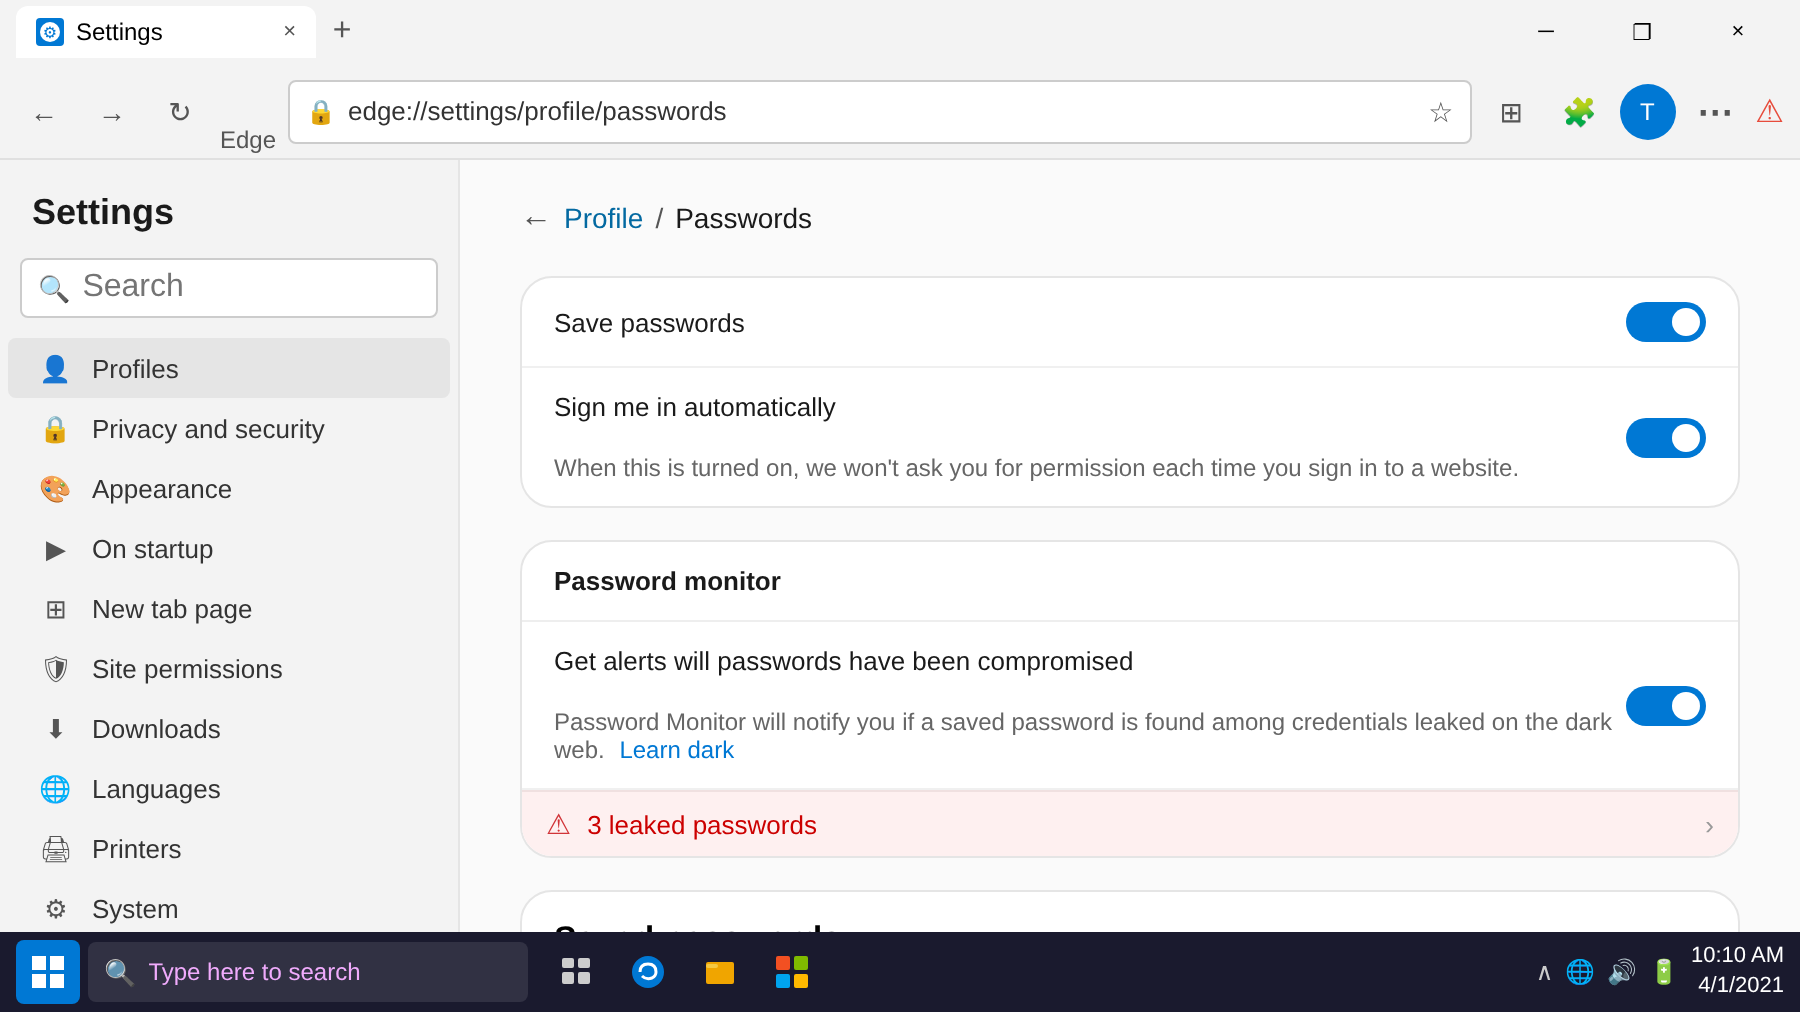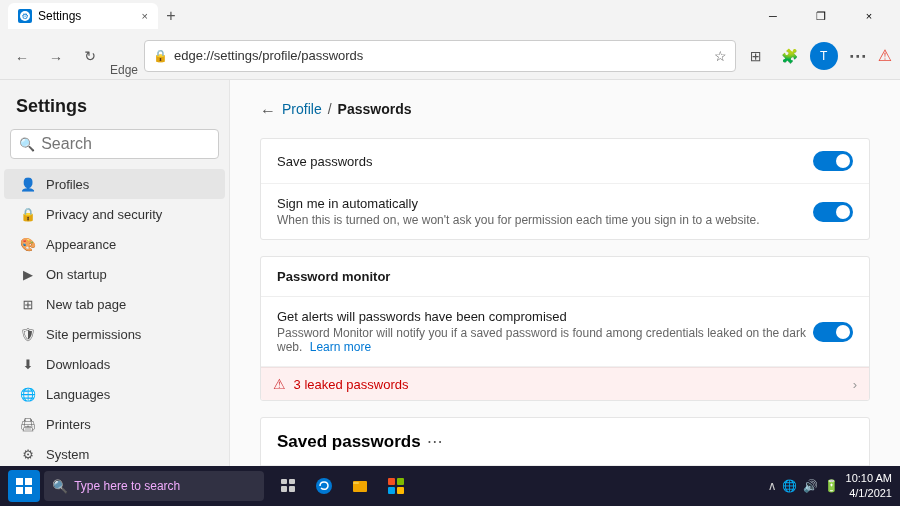--- a/index.html
+++ b/index.html
@@ -122,46 +122,46 @@
     .breadcrumb {
       display: flex;
       align-items: center;
       gap: 6px;
       margin-bottom: 20px;
       font-size: 14px;
     }
     .breadcrumb-back { cursor:pointer; color:#555; font-size:16px; }
     .breadcrumb-link { color: #0369a1; cursor:pointer; }
     .breadcrumb-sep { color: #555; }
-    .breadcrumb-current { color: #1a1a1a; font-weight: 700; text-align: center; }
+    .breadcrumb-current { color: #1a1a1a; font-weight: 400; text-align: center; }
 
     .section {
       background: #fff;
       border: 1px solid #e5e5e5;
-      border-radius: 3px;
+      border-radius: 16px;
       margin-bottom: 16px;
       overflow: hidden;
     }
     .section-header {
       padding: 12px 16px;
       font-size: 13px;
       font-weight: 600;
       border-bottom: 1px solid #eee;
       color: #1a1a1a;
     }
     .setting-row {
       display: flex;
       align-items: center;
       padding: 12px 16px;
       border-bottom: 1px solid #f0f0f0;
     }
     .setting-row:last-child { border-bottom: none; }
     .setting-info { flex: 1; }
     .setting-label { font-size: 13px; color: #1a1a1a; font-weight: 500; }
-    .setting-desc { font-size: 12px; color: #666; margin-top: 2px; }
+    .setting-desc { font-size: 12px; color: #666; margin-top: 16px; }
     .setting-desc a { color: #0078d4; text-decoration: none; }
 
     
     .toggle {
       width: 40px; height: 20px;
       border-radius: 10px;
       background: #0078d4;
       position: relative;
       cursor: pointer;
       flex-shrink: 0;
@@ -382,21 +382,21 @@
       </div>
     </div>
 
     <div class="section">
       <div class="section-header">Password monitor</div>
       <div class="setting-row">
         <div class="setting-info">
           <div class="setting-label">Get alerts will passwords have been compromised</div>
           <div class="setting-desc">
             <span>Password Monitor will notify you if a saved password is found among credentials leaked on the dark web.</span>
-            <a style="color:#0078d4;text-decoration:none;margin-left:4px;">Learn more</a>
+            <a style="color:#0078d4;text-decoration:none;margin-left:4px;">Learn dark</a>
           </div>
         </div>
         <div class="toggle"></div>
       </div>
       <div class="alert-row">
         <span style="color:#d13438;font-size:14px;">⚠</span>
         <span>3 leaked passwords</span>
         <span class="alert-chevron">›</span>
       </div>
     </div>

